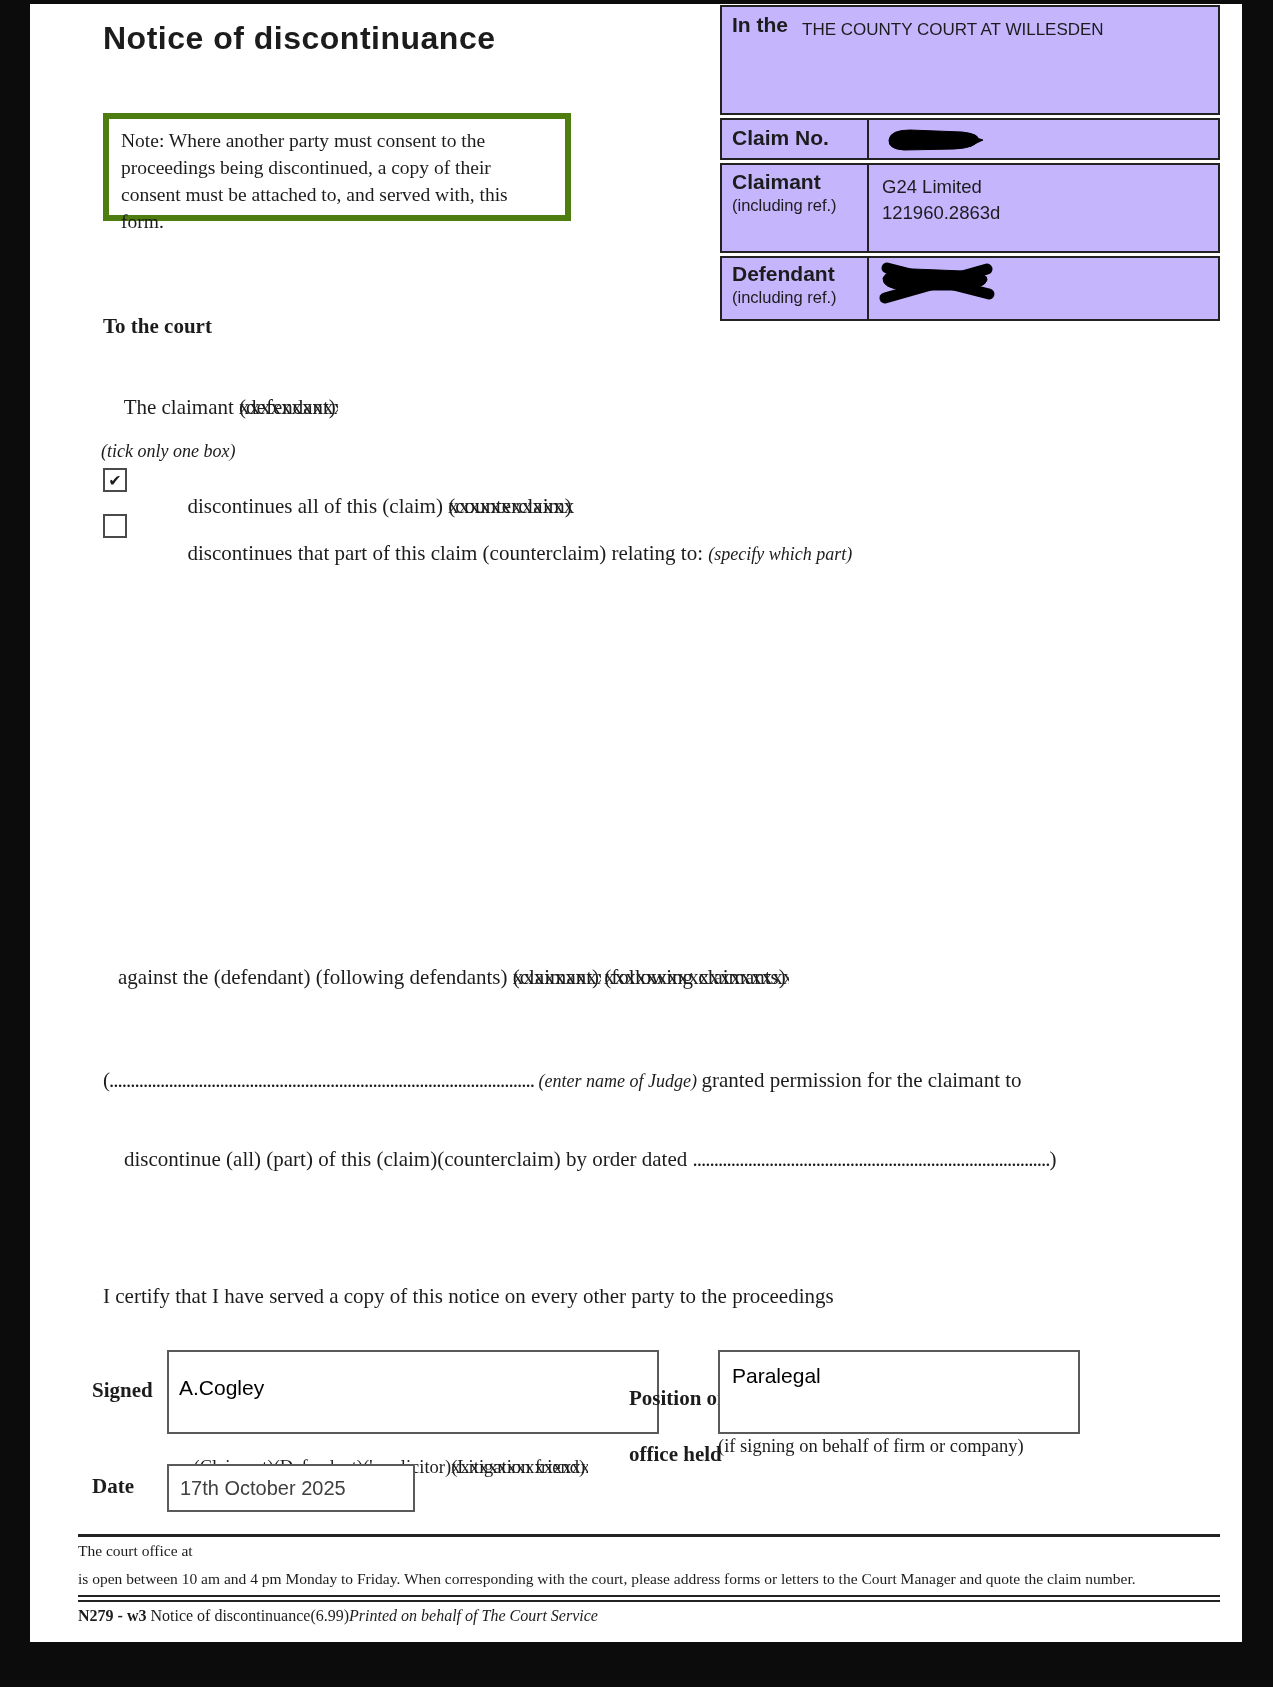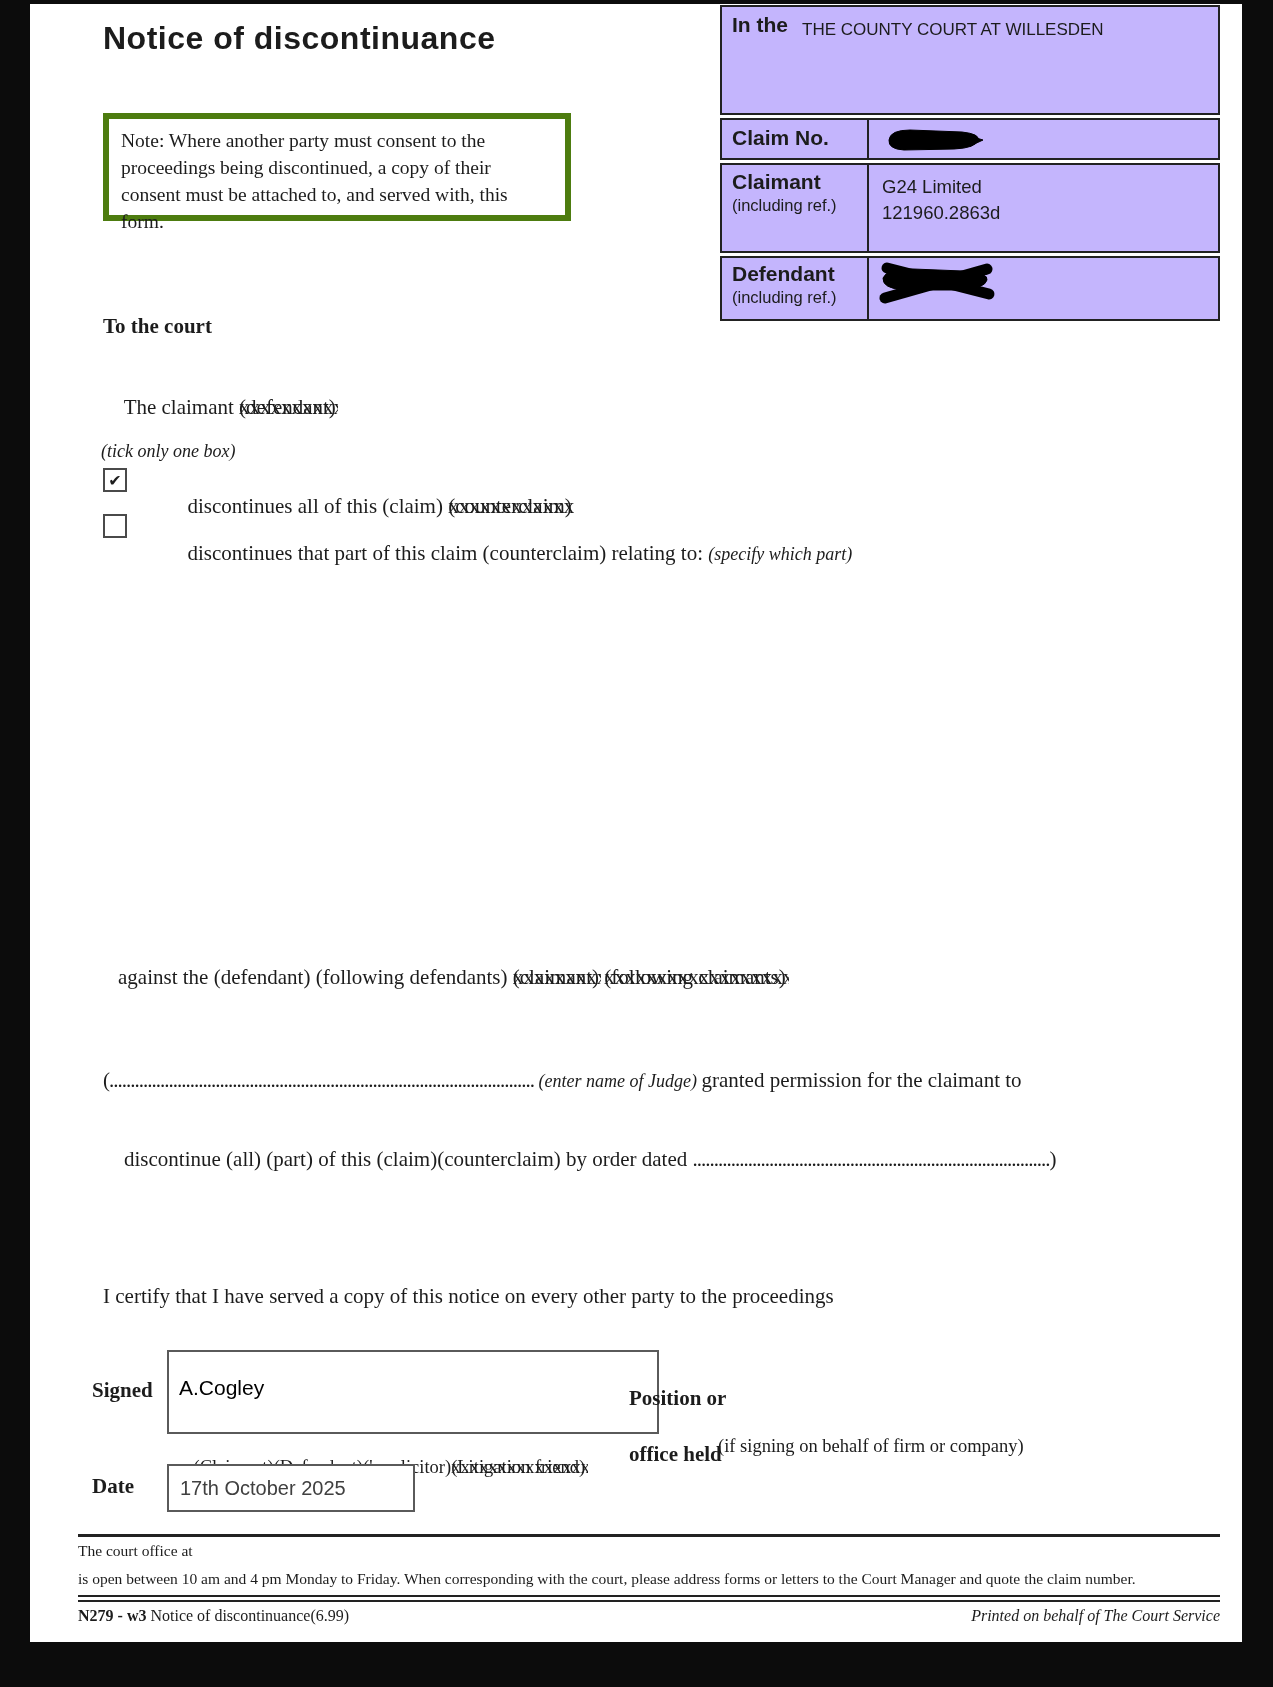--- a/index.html
+++ b/index.html
@@ -131,29 +131,32 @@
     <span class="abs sans fill-text" style="left:10px; top:24px;">A.Cogley</span>
   </div>
   <div class="abs" style="left:145px; top:1432px; font-size:18.5px; white-space:pre;">
     <span>(Claimant)</span><span class="struck"><span>(Defendant)</span><span class="x-overlay">xxxxxxxxxxxx</span></span><span>('s solicitor)</span><span class="struck"><span>(Litigation friend)</span><span class="x-overlay">xxxxxxxxxxxxxxxxxxxx</span></span>
   </div>
 
   <div class="abs b body-line" style="left:578px; top:1352px; line-height:28px;">
     <span>Position or</span><br>
     <span>office held</span>
   </div>
+  <div class="abs fill-box" style="left:688px; top:1346px; width:362px; height:84px;">
+    <span class="abs sans fill-text" style="left:12px; top:12px;">Paralegal</span>
+  </div>
   <div class="abs" style="left:688px; top:1432px; font-size:18.5px;">(if signing on behalf of firm or company)</div>
 
   <div class="abs b body-line" style="left:62px; top:1470px;">Date</div>
   <div class="abs fill-box" style="left:137px; top:1460px; width:248px; height:48px;">
     <span class="abs sans" style="left:11px; top:11px; font-size:20px; color:#404040;">17th October 2025</span>
   </div>
 
   <div class="abs rule" style="left:48px; top:1530px; width:1142px;"></div>
   <div class="abs foot-sm" style="left:48px; top:1538px;">The court office at</div>
   <div class="abs foot-sm" style="left:48px; top:1566px; width:1142px;">is open between 10 am and 4 pm Monday to Friday.  When corresponding with the court, please address forms or letters to the Court Manager and quote the claim number.</div>
   <div class="abs dbl-rule" style="left:48px; top:1591px; width:1142px;"></div>
-  <div class="abs foot" style="left:48px; top:1603px; width:1142px; display:flex; justify-content:space-between;">
+  <div class="abs foot" style="left:48px; top:1603px; width:1142px; display:flex; ">
     <span><span class="b">N279 - w3</span><span> Notice of discontinuance(6.99)</span></span>
     <span class="i">Printed on behalf of The Court Service</span>
   </div>
 
 </div>
 
 </body></html>

